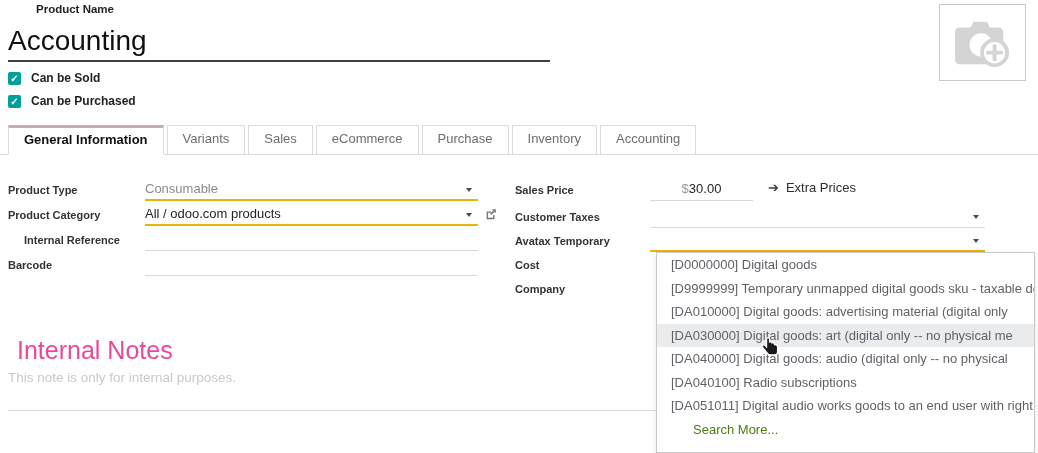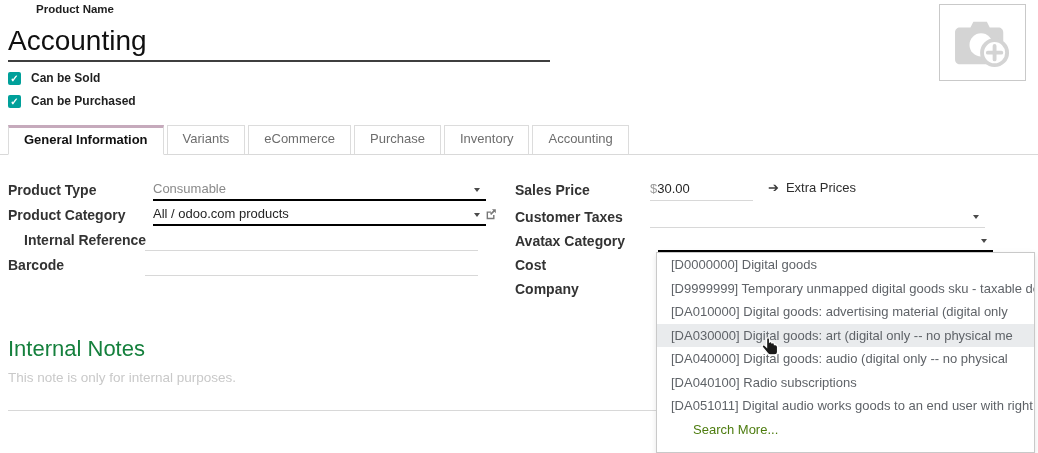--- a/index.html
+++ b/index.html
@@ -20,44 +20,44 @@
   .img-box { position:absolute; left:939px; top:4px; width:87px; height:77px; border:1px solid #c9c9c9;
              display:flex; align-items:center; justify-content:center; background:#fff; }
 
   
   .tabs { position:absolute; left:0; top:124px; width:1038px; height:31px; display:flex;
           align-items:flex-end; padding-left:8px; border-bottom:1px solid #d9d9d9; }
   .tab { height:30px; line-height:26px; padding:0 15px; font-size:13px; color:#6d6d6d; background:#fff;
          border:1px solid #dcdcdc; border-bottom:1px solid #d9d9d9; margin-bottom:-1px; cursor:pointer; white-space:nowrap; }
   .tab + .tab { margin-left:3px; }
   .tab.active { border-top:3px solid #c6aabc; border-bottom:1px solid #fff; color:#111; font-weight:700; line-height:24px; }
-  .flabel { position:absolute; font-size:14px; font-weight:700; color:#333; line-height:22px; white-space:nowrap; }
+  .flabel { position:absolute; font-size:11px; font-weight:700; color:#333; line-height:22px; white-space:nowrap; }
   .finput { position:absolute; height:22px; font-size:13px; line-height:20px; }
-  .u-light { border-bottom:1px solid #d8d8d8; }
-  .u-dark  { border-bottom:2px solid #000000;margin-left:8px; }
+  .u-light { border-bottom:1px solid #d8d8d8;text-align:center; }
+  .u-dark  { border-bottom:2px solid #eab308; }
   .val-muted { color:#8a8a8a; }
   .val-dark  { color:#252525; }
   .caret { position:absolute; right:6px; top:9px; width:0; height:0;
            border-left:3.5px solid transparent; border-right:3.5px solid transparent; border-top:4.5px solid #4a4a4a; }
   .ext-icon { position:absolute; }
   .currency { color:#9a9a9a; }
   .extra-link { position:absolute; display:flex; align-items:center; gap:7px; font-size:13px; color:#2e2e2e;
                 font-weight:500; cursor:pointer; }
   .arrow-glyph { font-size:13px; color:#3a3a3a; }
 
   
   .dropdown { position:absolute; left:656px; top:252px; width:379px; height:201px; background:#fff;
               border:1px solid #c9c9c9; box-shadow:0 2px 6px rgba(0,0,0,0.10); z-index:5; }
   .dd-item { height:23.5px; line-height:23.5px; padding-left:14px; font-size:13px; color:#5f6368;
              white-space:nowrap; overflow:hidden; cursor:pointer; }
   .dd-item.hl { background:#e9ebed; }
   .dd-search { height:24px; line-height:24px; padding-left:36px; font-size:13px; color:#4d7c0f; cursor:pointer; }
 
   
-  .notes-heading { position:absolute; left:8px; top:336px; font-size:22px; color:#15803d; }
+  .notes-heading { position:absolute; left:17px; top:336px; font-size:25px; color:#ec4899; }
   .notes-placeholder { position:absolute; left:8px; top:370px; font-size:13.5px; color:#c9c9c9; }
   .notes-divider { position:absolute; left:8px; top:410px; width:1022px; border-bottom:1px solid #d8d8d8; z-index:1; }
 
   .cursor { position:absolute; left:761px; top:336px; z-index:10; pointer-events:none; }
 </style>
 </head>
 <body>
 
 <div class="screen">
 
@@ -78,20 +78,21 @@
       <path d="M22 6 L19 12 H8 C5.2 12 3 14.2 3 17 V45 C3 47.8 5.2 50 8 50 H48 C50.8 50 53 47.8 53 45 V17 C53 14.2 50.8 12 48 12 H39 L36 6 Z" fill="#d4d4d4"></path>
       <circle cx="30" cy="30" r="12" fill="#ffffff"></circle>
       <circle cx="44" cy="38" r="13" fill="#ffffff" stroke="#d4d4d4" stroke-width="4"></circle>
       <path d="M44 31 V45 M37 38 H51" stroke="#d4d4d4" stroke-width="4" stroke-linecap="round"></path>
     </svg>
   </div>
 
   <div class="tabs">
     <div class="tab active">General Information</div>
     <div class="tab">Variants</div>
+    <div class="tab">Sales</div>
     <div class="tab">eCommerce</div>
     <div class="tab">Purchase</div>
     <div class="tab">Inventory</div>
     <div class="tab">Accounting</div>
   </div>
 
   <div class="flabel" style="left:8px; top:179px">Product Type</div>
   <div class="finput u-dark val-muted" style="left:145px; top:179px; width:333px">
     <span>Consumable</span>
     <span class="caret"></span>
@@ -125,21 +126,21 @@
     <span class="arrow-glyph">➔</span>
     <span>Extra Prices</span>
   </div>
 
   <div class="flabel" style="left:515px; top:206px">Customer Taxes</div>
   <div class="finput u-light" style="left:650px; top:206px; width:335px">
     <span></span>
     <span class="caret"></span>
   </div>
 
-  <div class="flabel" style="left:515px; top:230px">Avatax Category</div>
+  <div class="flabel" style="left:515px; top:230px">Avatax Temporary</div>
   <div class="finput u-dark" style="left:650px; top:230px; width:335px">
     <span></span>
     <span class="caret"></span>
   </div>
 
   <div class="flabel" style="left:515px; top:254px">Cost</div>
   <div class="flabel" style="left:515px; top:278px">Company</div>
 
   <div class="notes-heading">Internal Notes</div>
   <div class="notes-placeholder">This note is only for internal purposes.</div>

